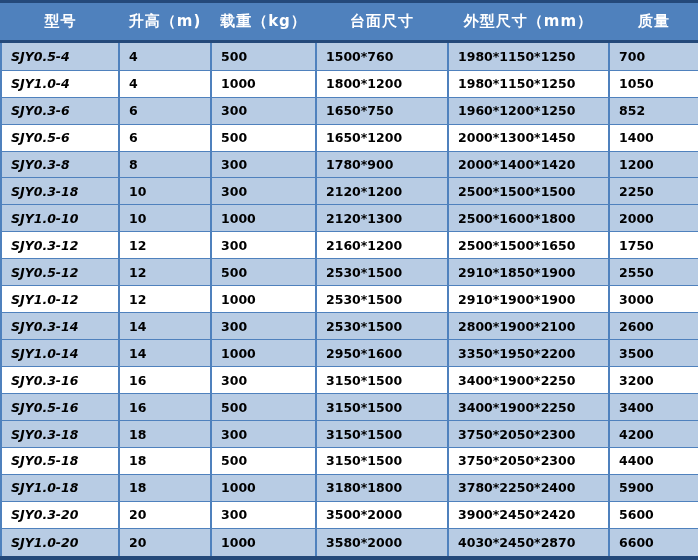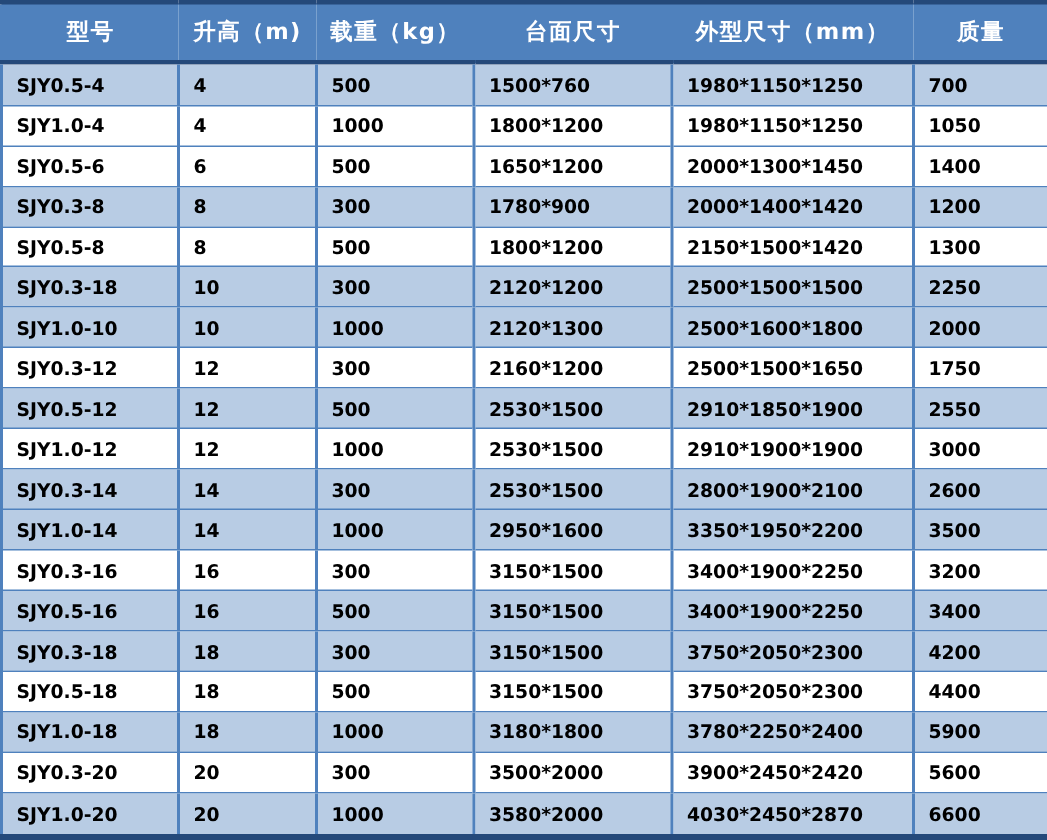--- a/index.html
+++ b/index.html
@@ -32,21 +32,21 @@
     border-bottom:3px solid var(--border-dark);
     padding:0;
   }
   td{
     font-size:12.5px;font-weight:bold;color:var(--cell-text);
     padding:0 0 0 9px;text-align:left;vertical-align:middle;
     border-top:1px solid var(--border-mid);
     border-left:2px solid var(--border-mid);
     white-space:nowrap;overflow:hidden;
   }
-  td:first-child{border-left:none;}
+  td:first-child{border-left:none;font-style:italic;}
   tr.band td{background:var(--band-bg);}
   tr.plain td{background:#ffffff;}
 </style>
 </head>
 <body>
 
 <table class="spec">
   <colgroup>
     <col class="w0">
       <col class="w1">
@@ -75,43 +75,43 @@
         <td>700</td>
       </tr>
       <tr class="plain">
         <td>SJY1.0-4</td>
         <td>4</td>
         <td>1000</td>
         <td>1800*1200</td>
         <td>1980*1150*1250</td>
         <td>1050</td>
       </tr>
+      <tr class="band">
+        <td>SJY0.3-6</td>
+        <td>6</td>
+        <td>300</td>
+        <td>1650*750</td>
+        <td>1960*1200*1250</td>
+        <td>852</td>
+      </tr>
       <tr class="plain">
         <td>SJY0.5-6</td>
         <td>6</td>
         <td>500</td>
         <td>1650*1200</td>
         <td>2000*1300*1450</td>
         <td>1400</td>
       </tr>
       <tr class="band">
         <td>SJY0.3-8</td>
         <td>8</td>
         <td>300</td>
         <td>1780*900</td>
         <td>2000*1400*1420</td>
         <td>1200</td>
-      </tr>
-      <tr class="plain">
-        <td>SJY0.5-8</td>
-        <td>8</td>
-        <td>500</td>
-        <td>1800*1200</td>
-        <td>2150*1500*1420</td>
-        <td>1300</td>
       </tr>
       <tr class="band">
         <td>SJY0.3-18</td>
         <td>10</td>
         <td>300</td>
         <td>2120*1200</td>
         <td>2500*1500*1500</td>
         <td>2250</td>
       </tr>
       <tr class="band">

